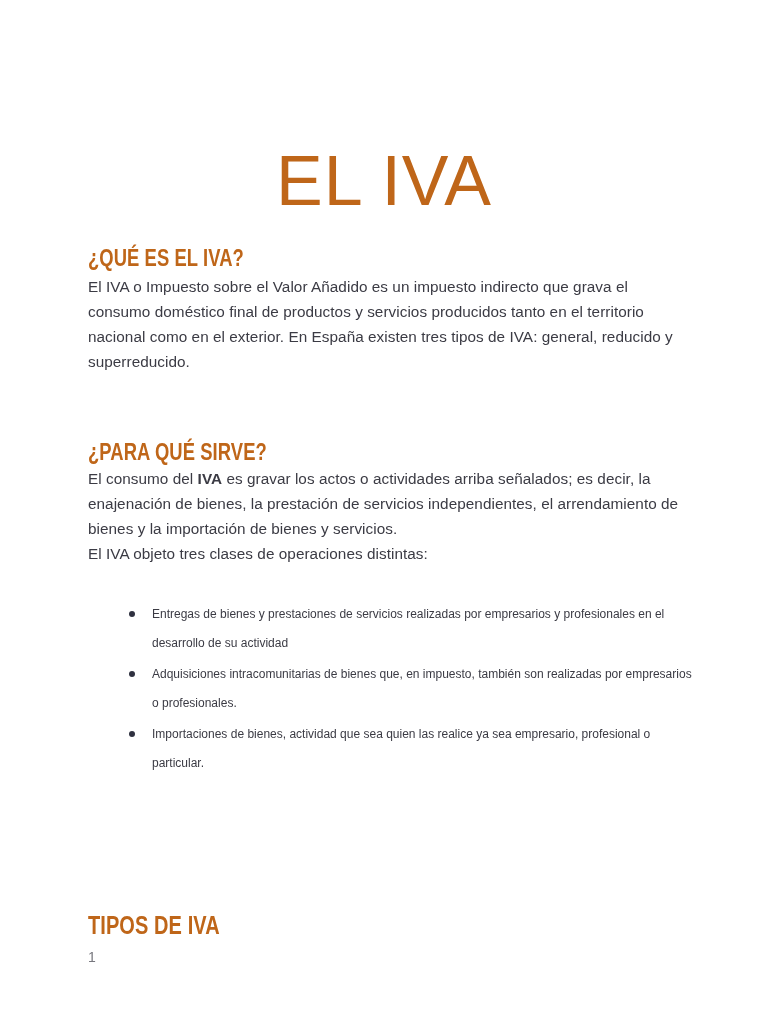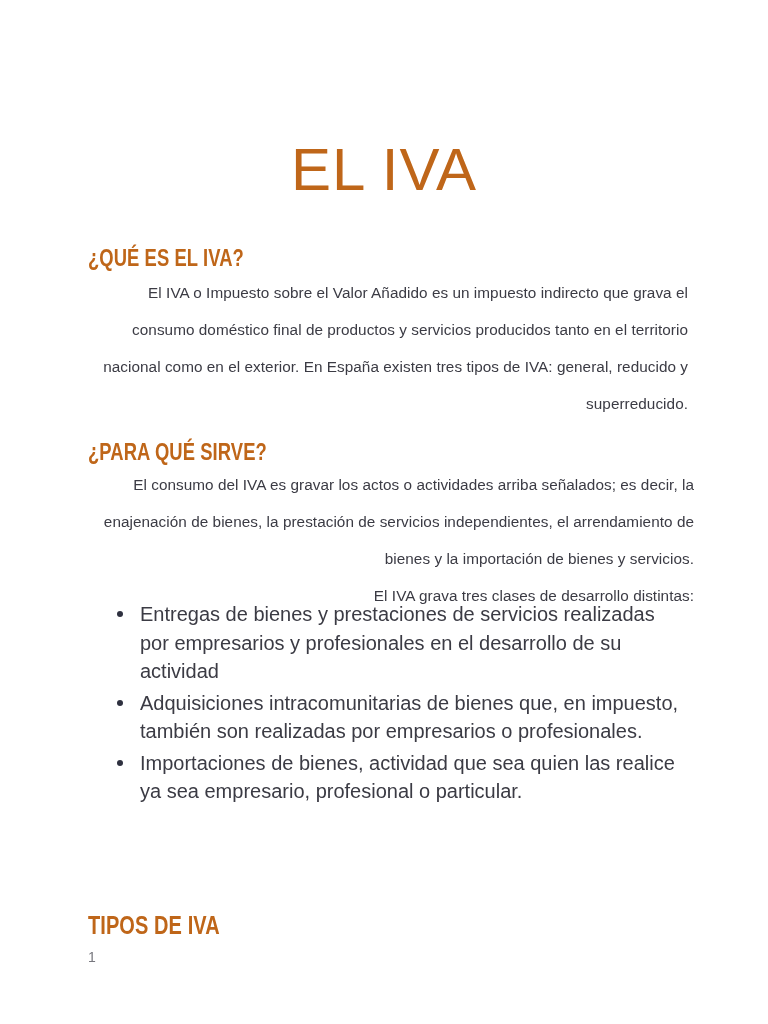--- a/index.html
+++ b/index.html
@@ -25,21 +25,21 @@
 
   
   .doc-title {
     position: absolute;
     left: 0;
     right: 0;
     top: 98px;
     text-align: center;
     color: #bf6619;
     font-family: "Liberation Sans Narrow", "Liberation Sans", sans-serif;
-    font-size: 60px;
+    font-size: 70px;
     font-weight: 400;
     letter-spacing: 1px;
     line-height: 1.05;
     white-space: pre;
   }
 
   
   .section-heading {
     position: absolute;
     left: 88px;
@@ -56,45 +56,44 @@
   .section-heading.h-sirve { top: 420px; }
   .section-heading.h-tipos { top: 890px; font-size: 25px; }
 
   
   .body-block {
     position: absolute;
     left: 88px;
     width: 600px;
     color: #3b3b44;
     font-size: 15.3px;
-    line-height: 37px;
+    line-height: 25px;
     letter-spacing: 0.05px;
-    text-align: right;
   }
   .body-block.p-def  { top: 274px; }
   .body-block.p-obj  { top: 466px; width: 606px; }
 
   .body-block p {
     margin: 0;
   }
   .body-block b {
-    font-weight: 400;
+    font-weight: 700;
   }
 
   
   .bullet-list {
     position: absolute;
-    left: 112px;
+    left: 124px;
     top: 600px;
     width: 575px;
     margin: 0;
     padding: 0;
     list-style: none;
     color: #3b3b44;
-    font-size: 20px;
+    font-size: 12px;
     line-height: 28.5px;
   }
   .bullet-list li {
     position: relative;
     padding-left: 28px;
     margin: 0 0 3px 0;
   }
   .bullet-dot {
     position: absolute;
     left: 5px;
@@ -126,21 +125,21 @@
   <h2 class="section-heading h-qes">¿QUÉ ES EL IVA?</h2>
 
   <div class="body-block p-def">
     <p>El IVA o Impuesto sobre el Valor Añadido es un impuesto indirecto que grava el consumo doméstico final de productos y servicios producidos tanto en el territorio nacional como en el exterior. En España existen tres tipos de IVA: general, reducido y superreducido.</p>
   </div>
 
   <h2 class="section-heading h-sirve">¿PARA QUÉ SIRVE?</h2>
 
   <div class="body-block p-obj">
     <p><span>El consumo del </span><b>IVA</b><span> es gravar los actos o actividades arriba señalados; es decir, la enajenación de bienes, la prestación de servicios independientes, el arrendamiento de bienes y la importación de bienes y servicios.</span></p>
-    <p>El IVA grava tres clases de desarrollo distintas:</p>
+    <p>El IVA objeto tres clases de operaciones distintas:</p>
   </div>
 
   <ul class="bullet-list">
     <li>
       <span class="bullet-dot"></span>
       <span>Entregas de bienes y prestaciones de servicios realizadas por empresarios y profesionales en el desarrollo de su actividad</span>
     </li>
     <li>
       <span class="bullet-dot"></span>
       <span>Adquisiciones intracomunitarias de bienes que, en impuesto, también son realizadas por empresarios o profesionales.</span>

